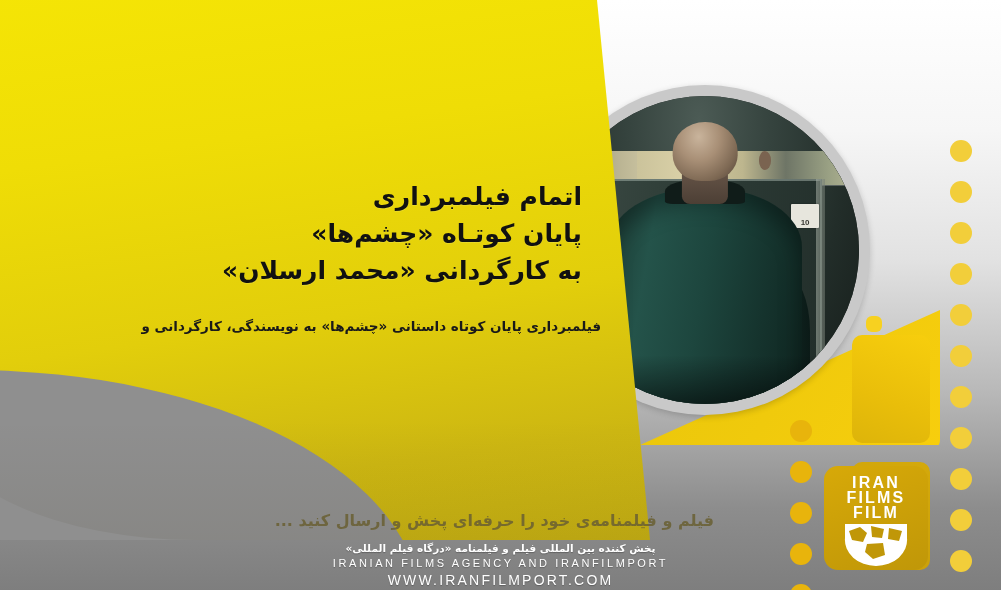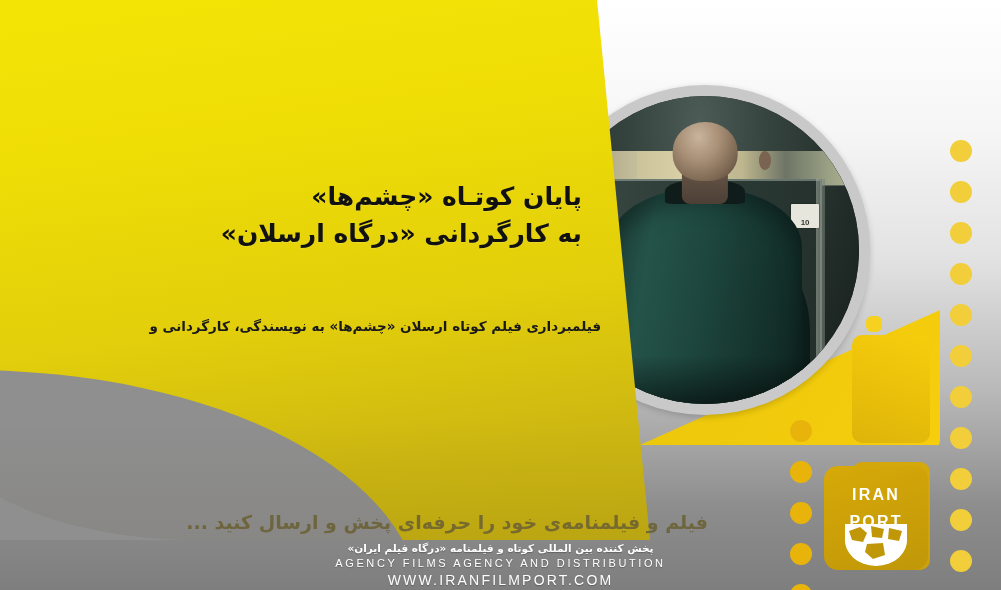--- a/index.html
+++ b/index.html
@@ -86,21 +86,21 @@
   #logoText {
     position:absolute; left:0; right:0; top:9px;
     text-align:center;
     color:#ffffff;
     font-family:"Liberation Sans", sans-serif;
     font-weight:bold;
     font-size:16px;
     line-height:15px;
     letter-spacing:2.2px;
   }
-  #logoText span { display:block;margin-top:12px; }
+  #logoText span { display:block; }
   #logoMark {
     position:absolute; left:50%; top:58px;
     transform:translateX(-50%);
     width:66px; height:42px;
   }
 
   
   #photoRing {
     position:absolute;
     left:540px; top:85px;
@@ -198,24 +198,24 @@
     width:445px;
     color:#1a1a1a;
     font-family:"DejaVu Sans", sans-serif;
     font-size:13.5px;
     line-height:29px;
     font-weight:600;
   }
   #subtitle span { display:block; white-space:nowrap; }
   #tagline {
     position:absolute;
-    right:293px; top:511px;
+    right:287px; top:511px;
     color:#6a6033;
     font-family:"DejaVu Sans", sans-serif;
-    font-size:19px;
+    font-size:16px;
     font-weight:600;
     opacity:.85;
     white-space:nowrap;
   }
 
   
   #footer {
     position:absolute;
     left:0; right:0; bottom:0; height:50px;
     text-align:center;
@@ -275,21 +275,21 @@
     <div class="perf"></div>
     <div class="perf"></div>
     <div class="perf"></div>
     <div class="perf"></div>
     <div class="perf"></div>
   </div>
 
   <div id="logoTile">
     <div id="logoText">
       <span>IRAN</span>
-      <span>PORT</span>
+      <span>FILMS</span>
       <span>FILM</span>
     </div>
     <svg id="logoMark" viewBox="0 0 66 42">
       <path d="M2 0 H64 V14 A31 26 0 0 1 33 42 A31 26 0 0 1 2 14 Z" fill="#ffffff"></path>
       <path d="M6 7 L17 3 L24 9 L20 18 L9 16 Z" fill="#C09708"></path>
       <path d="M28 2 L41 5 L39 14 L29 13 Z" fill="#C09708"></path>
       <path d="M46 4 L59 7 L56 17 L45 15 Z" fill="#C09708"></path>
       <path d="M24 20 L40 19 L42 31 L30 35 L22 28 Z" fill="#C09708"></path>
     </svg>
   </div>
@@ -310,29 +310,30 @@
     <div class="pl" id="pHead"></div>
     <div class="pl" id="pEarR"></div>
     <div class="pl" id="pFloor"></div>
   </div>
 
   <div id="yellow">
     <div id="yellowCurve"></div>
   </div>
 
   <div id="headline" class="rtl">
+    <span>اتمام فیلمبرداری</span>
     <span>پایان کوتـاه «چشم‌ها»</span>
-    <span>به کارگردانی «درگاه ارسلان»</span>
+    <span>به کارگردانی «محمد ارسلان»</span>
   </div>
 
   <div id="subtitle" class="rtl">
-    <span>فیلمبرداری فیلم کوتاه ارسلان «چشم‌ها» به نویسندگی، کارگردانی و</span>
+    <span>فیلمبرداری پایان کوتاه داستانی «چشم‌ها» به نویسندگی، کارگردانی و</span>
   </div>
 
   <div id="tagline" class="rtl">فیلم و فیلمنامه‌ی خود را حرفه‌ای پخش و ارسال کنید ...</div>
 
   <div id="footer">
-    <div id="footFa">پخش کننده بین المللی کوتاه و فیلمنامه «درگاه فیلم ایران»</div>
-    <div id="footEn">AGENCY FILMS AGENCY AND DISTRIBUTION</div>
+    <div id="footFa">پخش کننده بین المللی فیلم و فیلمنامه «درگاه فیلم المللی»</div>
+    <div id="footEn">IRANIAN FILMS AGENCY AND IRANFILMPORT</div>
     <div id="footUrl">WWW.IRANFILMPORT.COM</div>
   </div>
 
 </div>
 
 </body></html>

